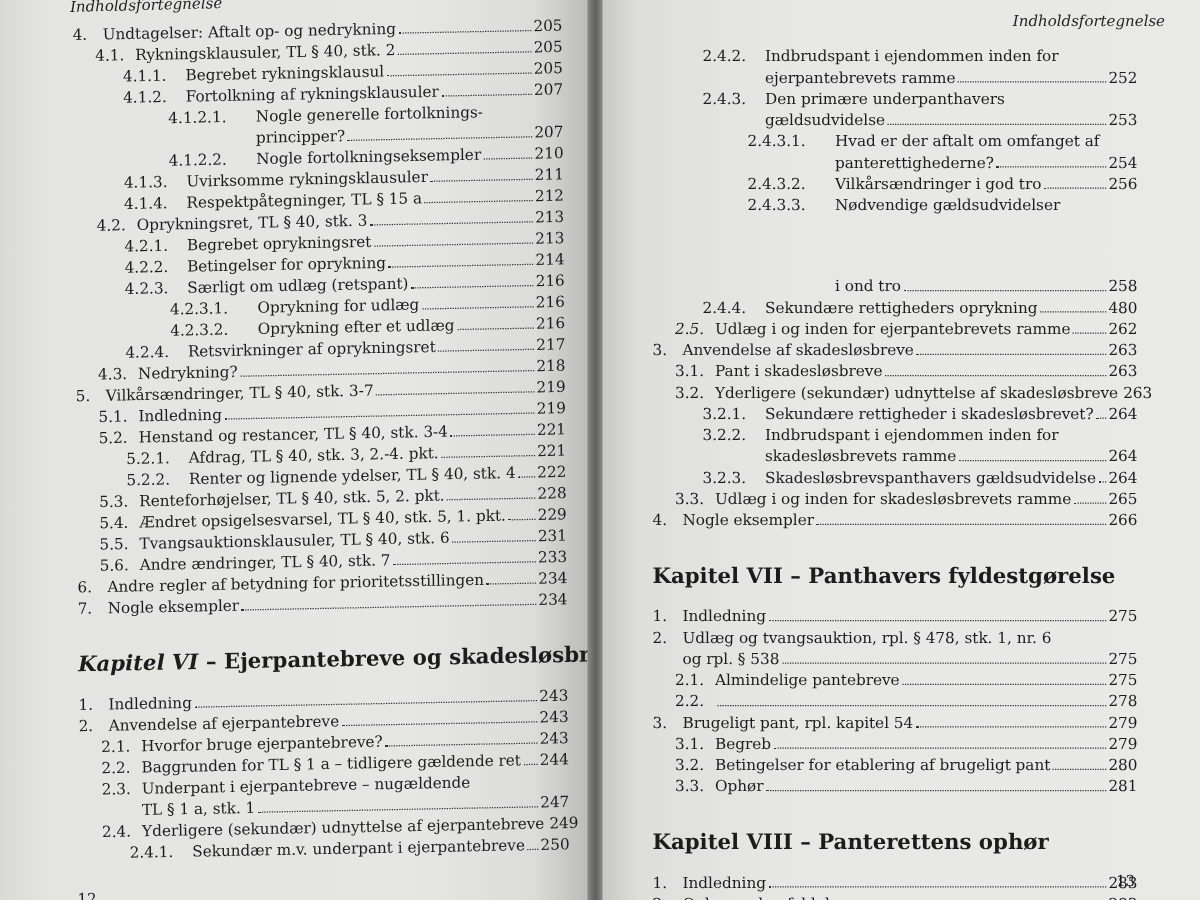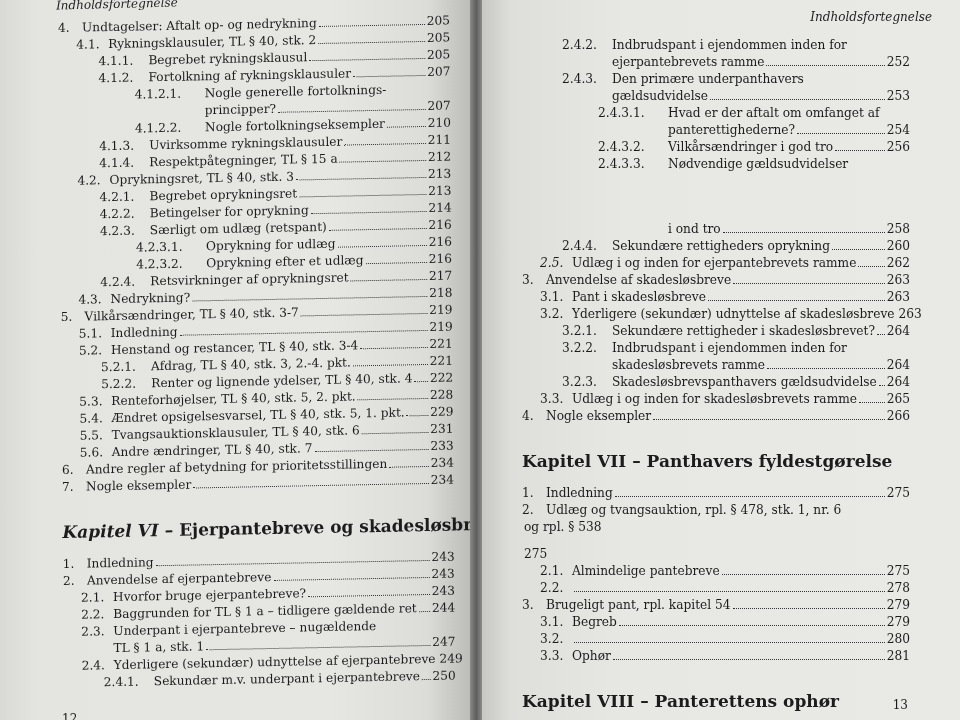--- a/index.html
+++ b/index.html
@@ -333,21 +333,21 @@
         <div class="entry cont" style="padding-left: 76px; margin-top: 48px;">
           <span class="num" style="width: 70px;"></span>
           <span class="title">i ond tro</span>
           <span class="leader"></span>
           <span class="pg">258</span>
         </div>
         <div class="entry" style="padding-left: 40px;">
           <span class="num" style="width: 50px;">2.4.4.</span>
           <span class="title">Sekundære rettigheders oprykning</span>
           <span class="leader"></span>
-          <span class="pg">260</span>
+          <span class="pg">480</span>
         </div>
         <div class="entry" style="padding-left: 18px;">
           <span class="num" style="width: 32px; font-style: italic;">2.5.</span>
           <span class="title">Udlæg i og inden for ejerpantebrevets ramme</span>
           <span class="leader"></span>
           <span class="pg">262</span>
         </div>
         <div class="entry" style="padding-left: 0px;">
           <span class="num" style="width: 24px;">3.</span>
           <span class="title">Anvendelse af skadesløsbreve</span>
@@ -406,21 +406,21 @@
         <div class="entry" style="padding-left: 0px;">
           <span class="num" style="width: 24px;">1.</span>
           <span class="title">Indledning</span>
           <span class="leader"></span>
           <span class="pg">275</span>
         </div>
         <div class="entry head-only" style="padding-left: 0px;">
           <span class="num" style="width: 24px;">2.</span>
           <span class="title">Udlæg og tvangsauktion, rpl. § 478, stk. 1, nr. 6</span>
         </div>
-        <div class="entry cont" style="padding-left: 0px; flex-direction: column;">
+        <div class="entry cont" style="padding-left: 0px;">
           <span class="num" style="width: 24px;"></span>
           <span class="title">og rpl. § 538</span>
           <span class="leader"></span>
           <span class="pg">275</span>
         </div>
         <div class="entry" style="padding-left: 18px;">
           <span class="num" style="width: 32px;">2.1.</span>
           <span class="title">Almindelige pantebreve</span>
           <span class="leader"></span>
           <span class="pg">275</span>
@@ -437,20 +437,21 @@
           <span class="pg">279</span>
         </div>
         <div class="entry" style="padding-left: 18px;">
           <span class="num" style="width: 32px;">3.1.</span>
           <span class="title">Begreb</span>
           <span class="leader"></span>
           <span class="pg">279</span>
         </div>
         <div class="entry" style="padding-left: 18px;">
           <span class="num" style="width: 32px;">3.2.</span>
+          <span class="title">Betingelser for etablering af brugeligt pant</span>
           <span class="leader"></span>
           <span class="pg">280</span>
         </div>
         <div class="entry" style="padding-left: 18px;">
           <span class="num" style="width: 32px;">3.3.</span>
           <span class="title">Ophør</span>
           <span class="leader"></span>
           <span class="pg">281</span>
         </div>
       </div>

